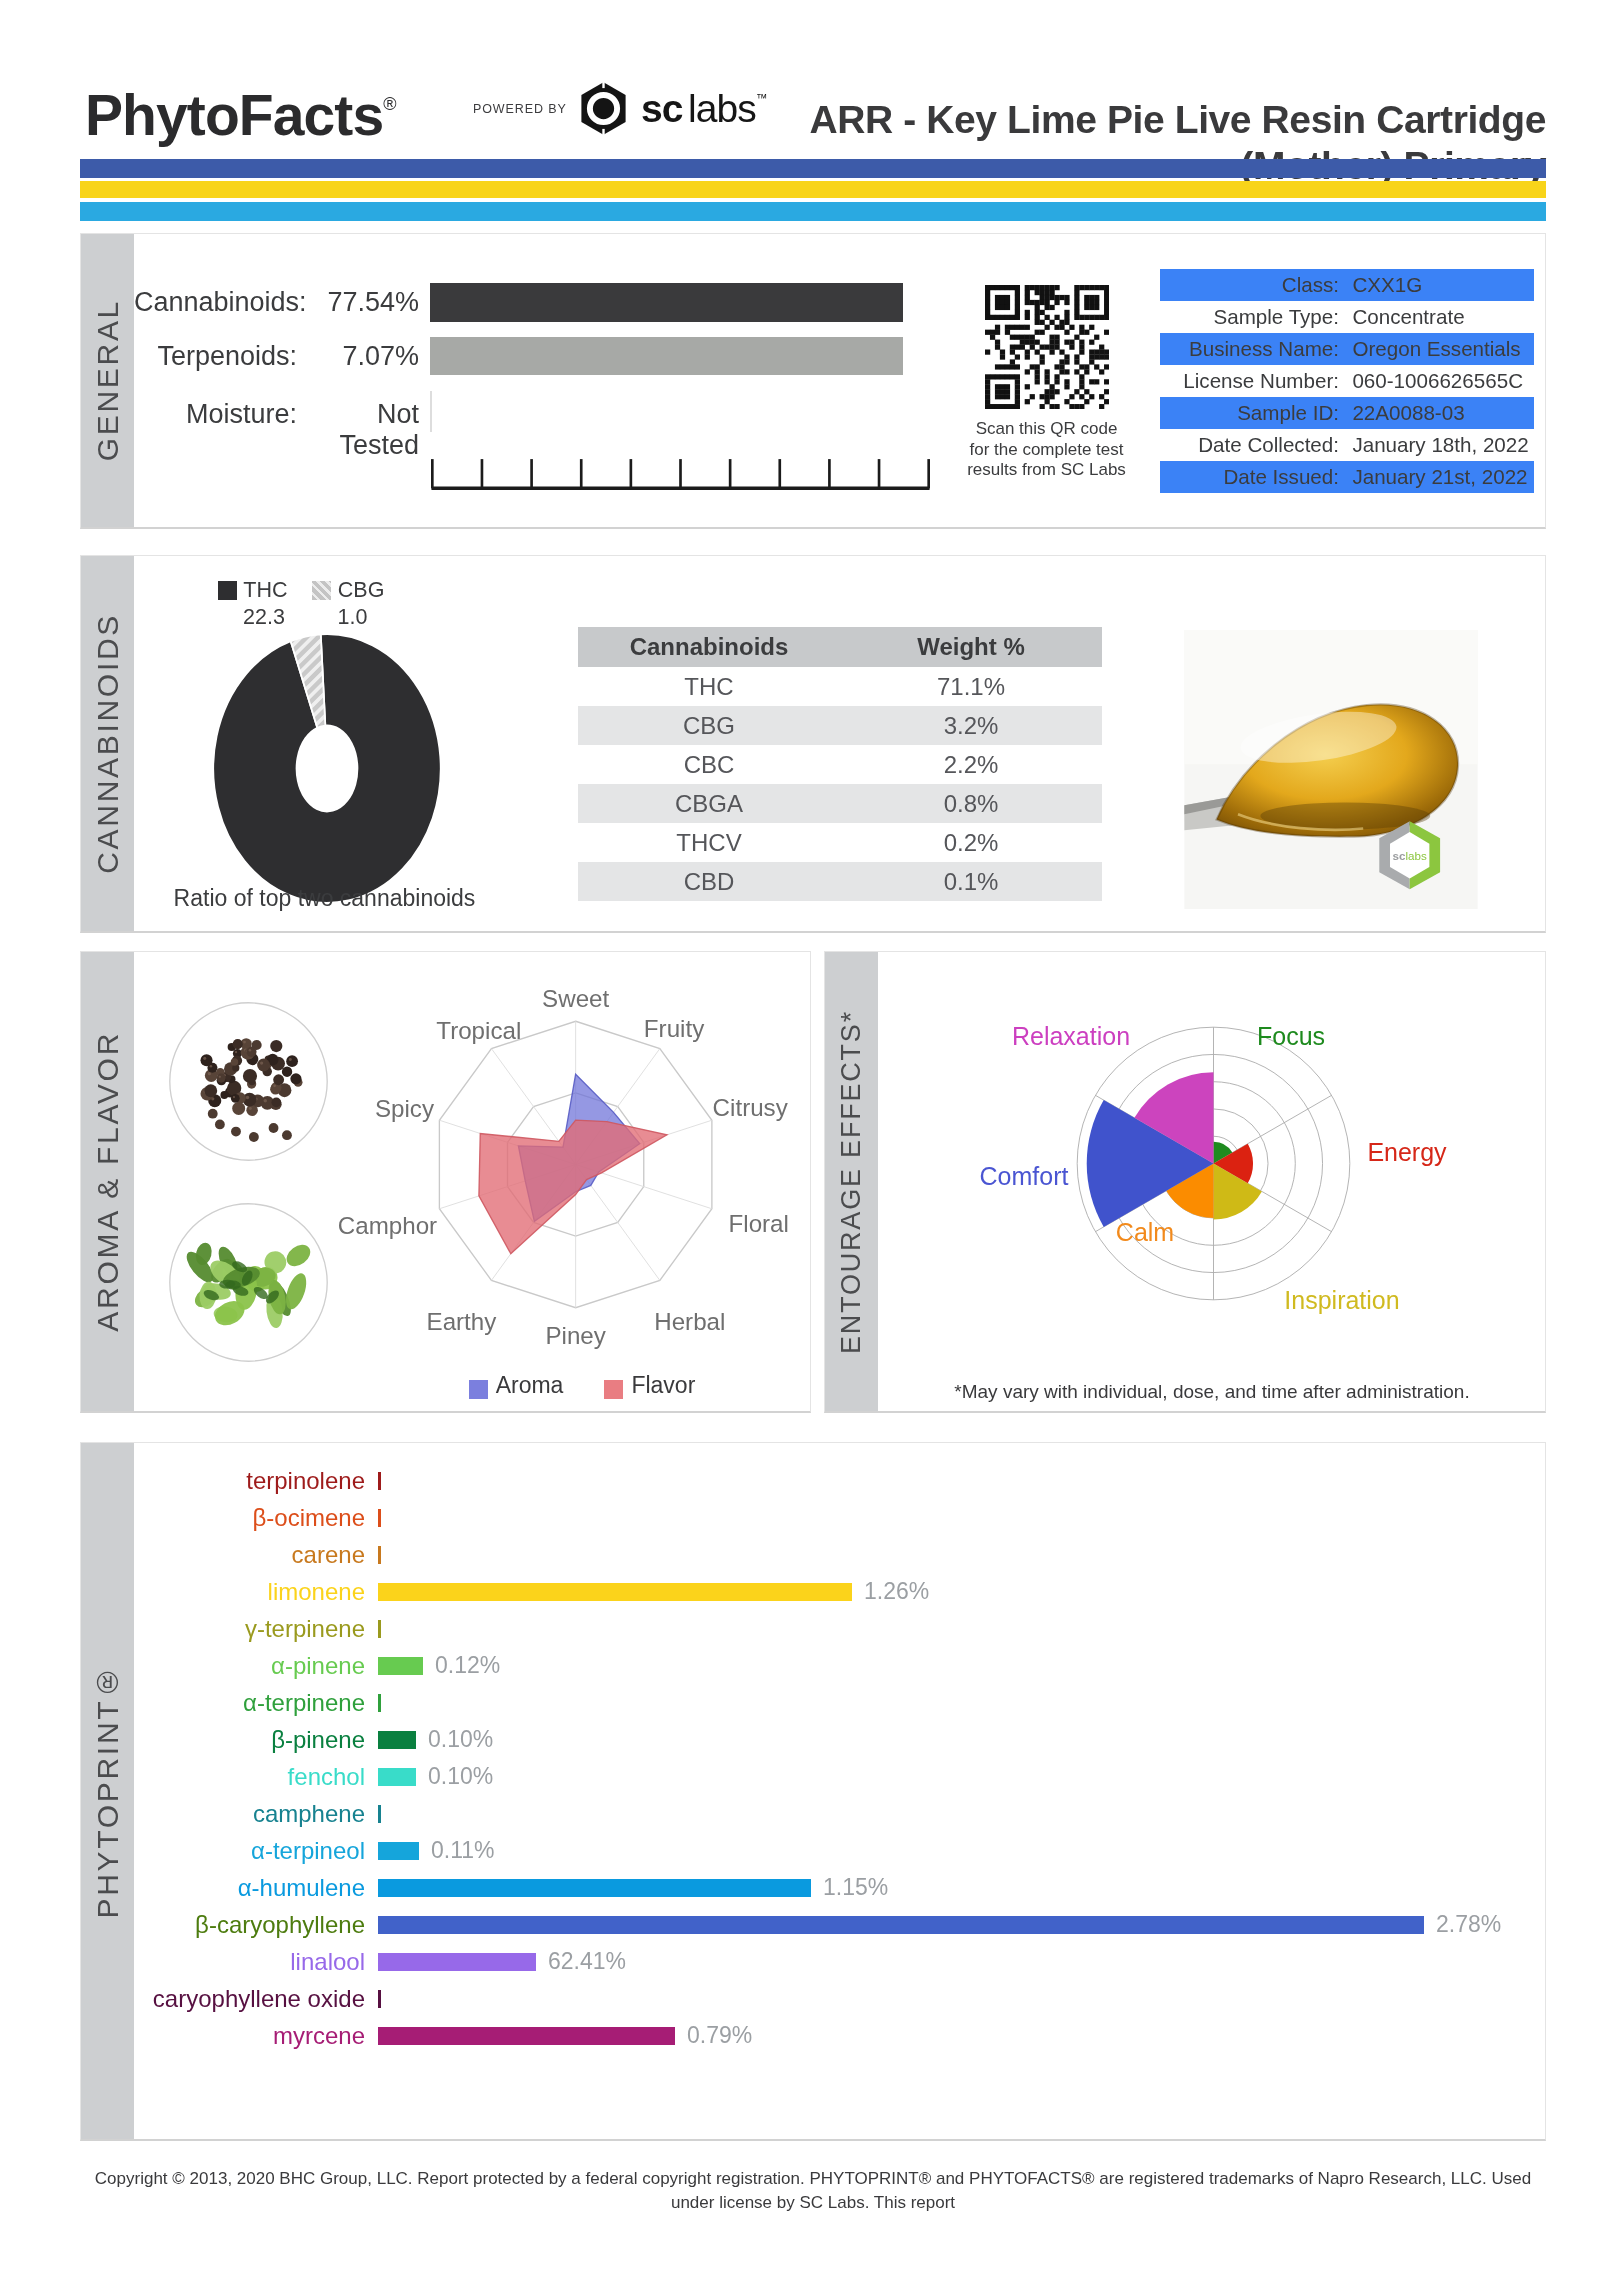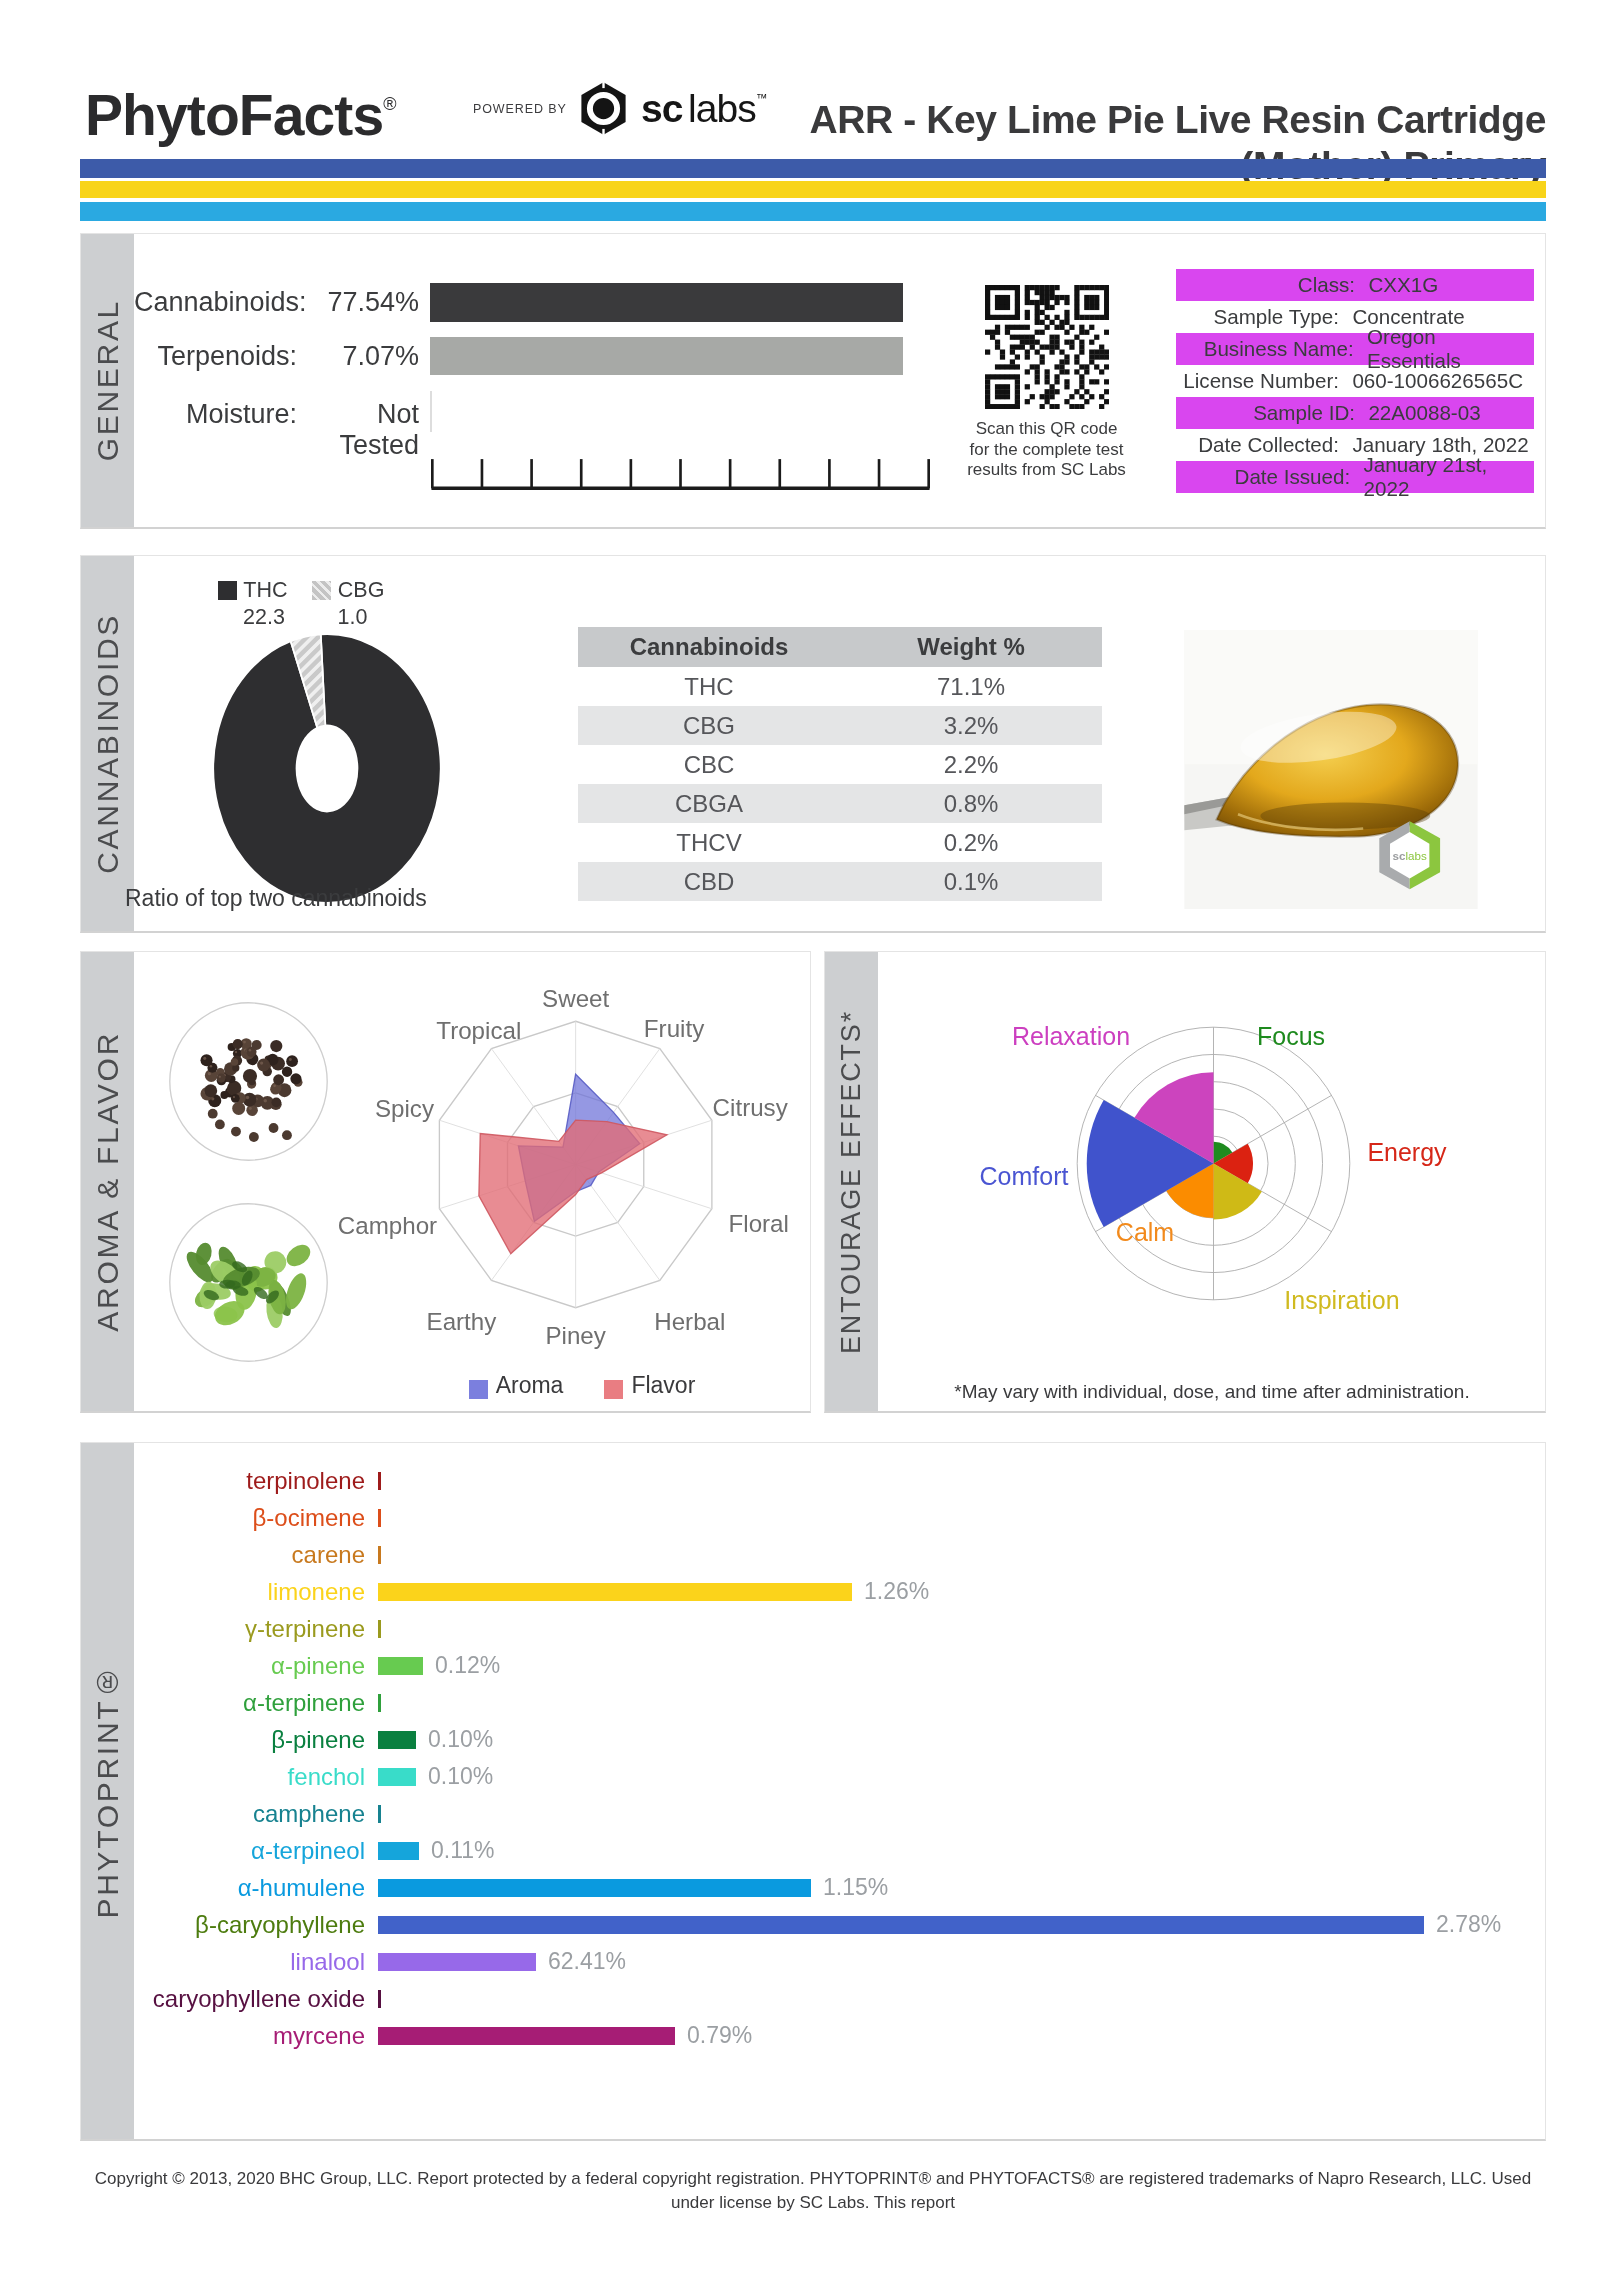--- a/index.html
+++ b/index.html
@@ -25,29 +25,29 @@
   .side { position:absolute; left:0; top:0; bottom:0; width:53px; background:#CDCFD1; display:flex; align-items:center; justify-content:center; }
   .vtext { writing-mode:vertical-rl; transform:rotate(180deg); font-size:30px; letter-spacing:2.7px; color:#4B4C4E; white-space:nowrap; }
   .vtext.small { font-size:27px; letter-spacing:1.8px; }
   
   .g-lab { position:absolute; font-size:27px; text-align:right; color:#3B3C3E; }
   .g-bar { position:absolute; left:430px; width:473px; }
   .vline { position:absolute; background:#DDDDDD; }
   .qr-cap { position:absolute; left:931px; top:419px; width:231px; text-align:center; font-size:17px; line-height:20.6px; color:#3B3C3E; }
   .info-table { position:absolute; left:1160px; top:269px; width:374px; font-size:20.6px; }
   .info-row { display:flex; height:32px; align-items:center; }
-  .info-row.alt { background:#d946ef;margin-left:16px; }
+  .info-row.alt { background:#3b82f6; }
   .info-row .il { width:179px; text-align:right; color:#3B3C3E; }
   .info-row .iv { margin-left:13.4px; color:#3B3C3E; }
   
   .dlegend { position:absolute; left:218px; top:578px; display:flex; gap:25px; font-size:21.5px; color:#3B3C3E; }
   .dleg-col .dleg-row { display:flex; align-items:center; gap:6.3px; }
   .sw { width:19px; height:19px; display:inline-block; }
   .dleg-num { margin-left:25px; margin-top:1.8px; }
-  .donut-cap { position:absolute; left:125px; top:885px; width:399px; font-size:23px; color:#3B3C3E; }
+  .donut-cap { position:absolute; left:125px; top:885px; width:399px; text-align:center; font-size:23px; color:#3B3C3E; }
   .ctable { position:absolute; left:578px; top:627px; width:524px; font-size:24px; }
   .ctable .hd { display:flex; height:40px; align-items:center; background:#C7C9CB; font-weight:700; color:#3B3C3E; }
   .ctable .hd span, .ctable .trow span { width:50%; text-align:center; }
   .ctable .trow { display:flex; height:39px; align-items:center; color:#55565A; }
   .ctable .trow.alt { background:#E4E5E6; }
   
   .circ-img { position:absolute; border-radius:50%; }
   .radar-legend { position:absolute; left:349px; top:1372px; width:466px; display:flex; justify-content:center; gap:41px; font-size:23px; color:#3A3A3C; }
   .radar-legend .item { display:flex; align-items:flex-end; gap:8px; }
   .ent-label { position:absolute; transform:translate(-50%,-50%); font-size:25px; white-space:nowrap; }

